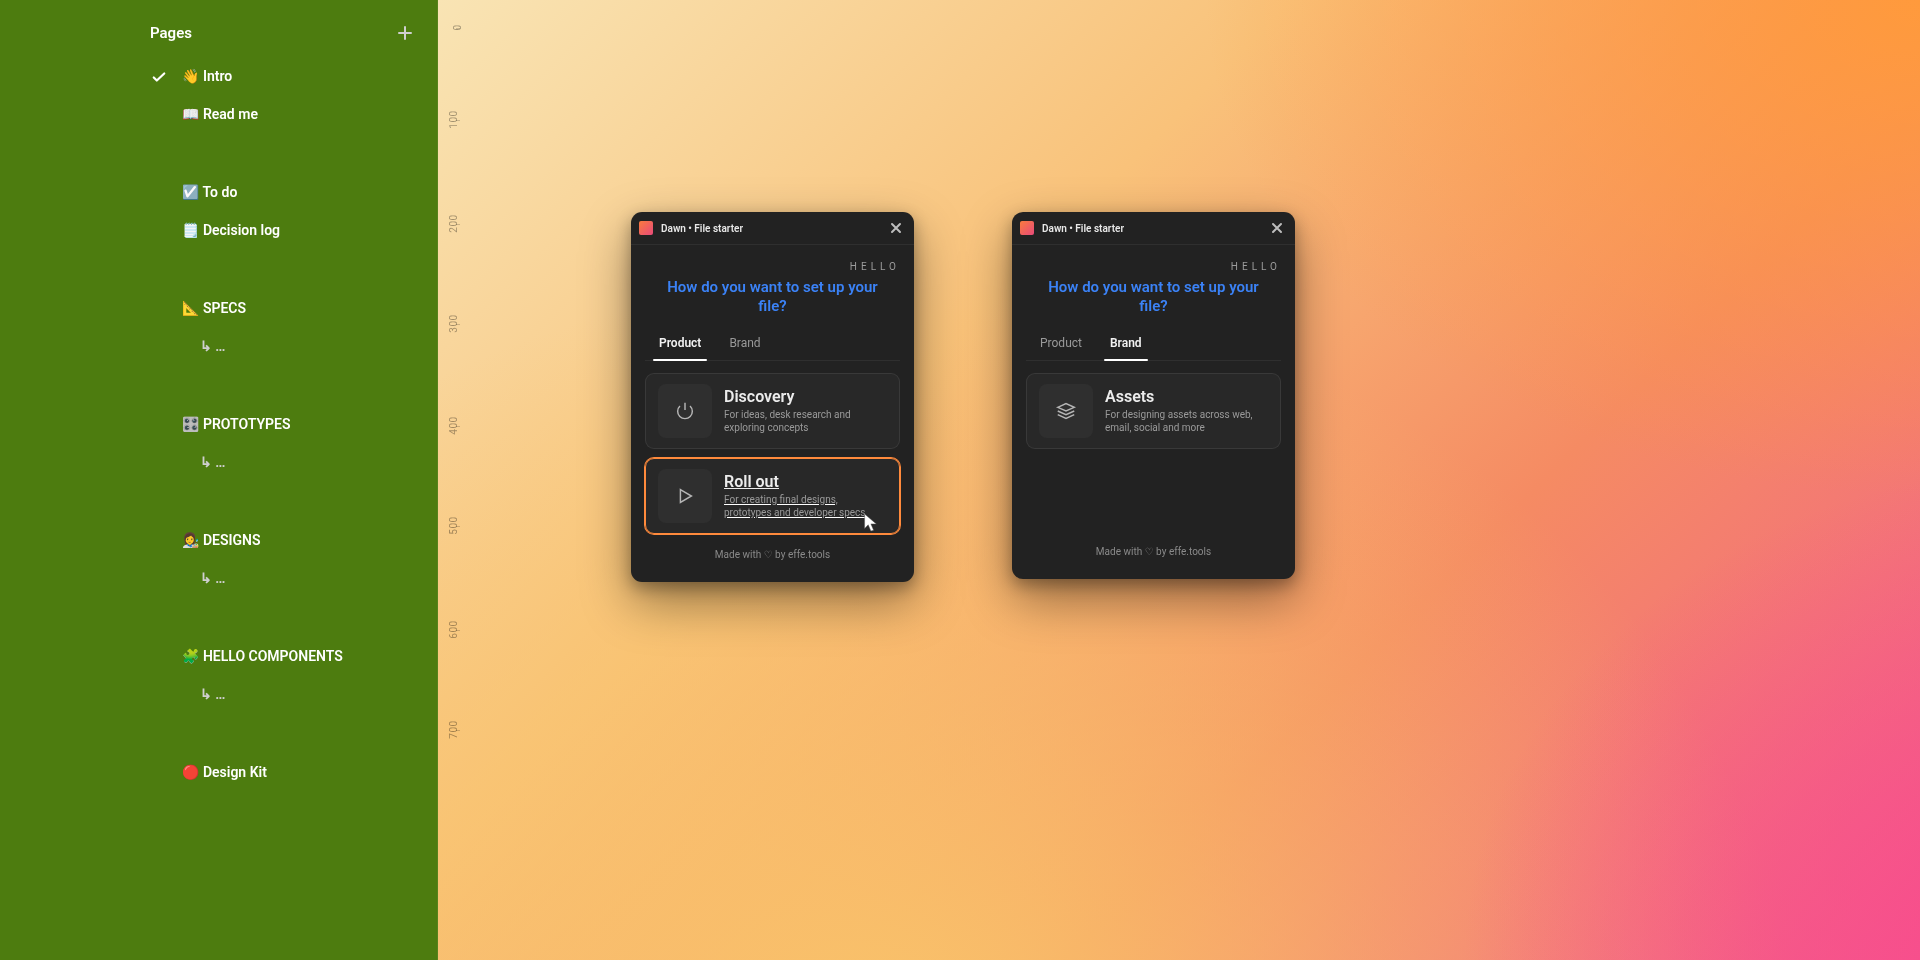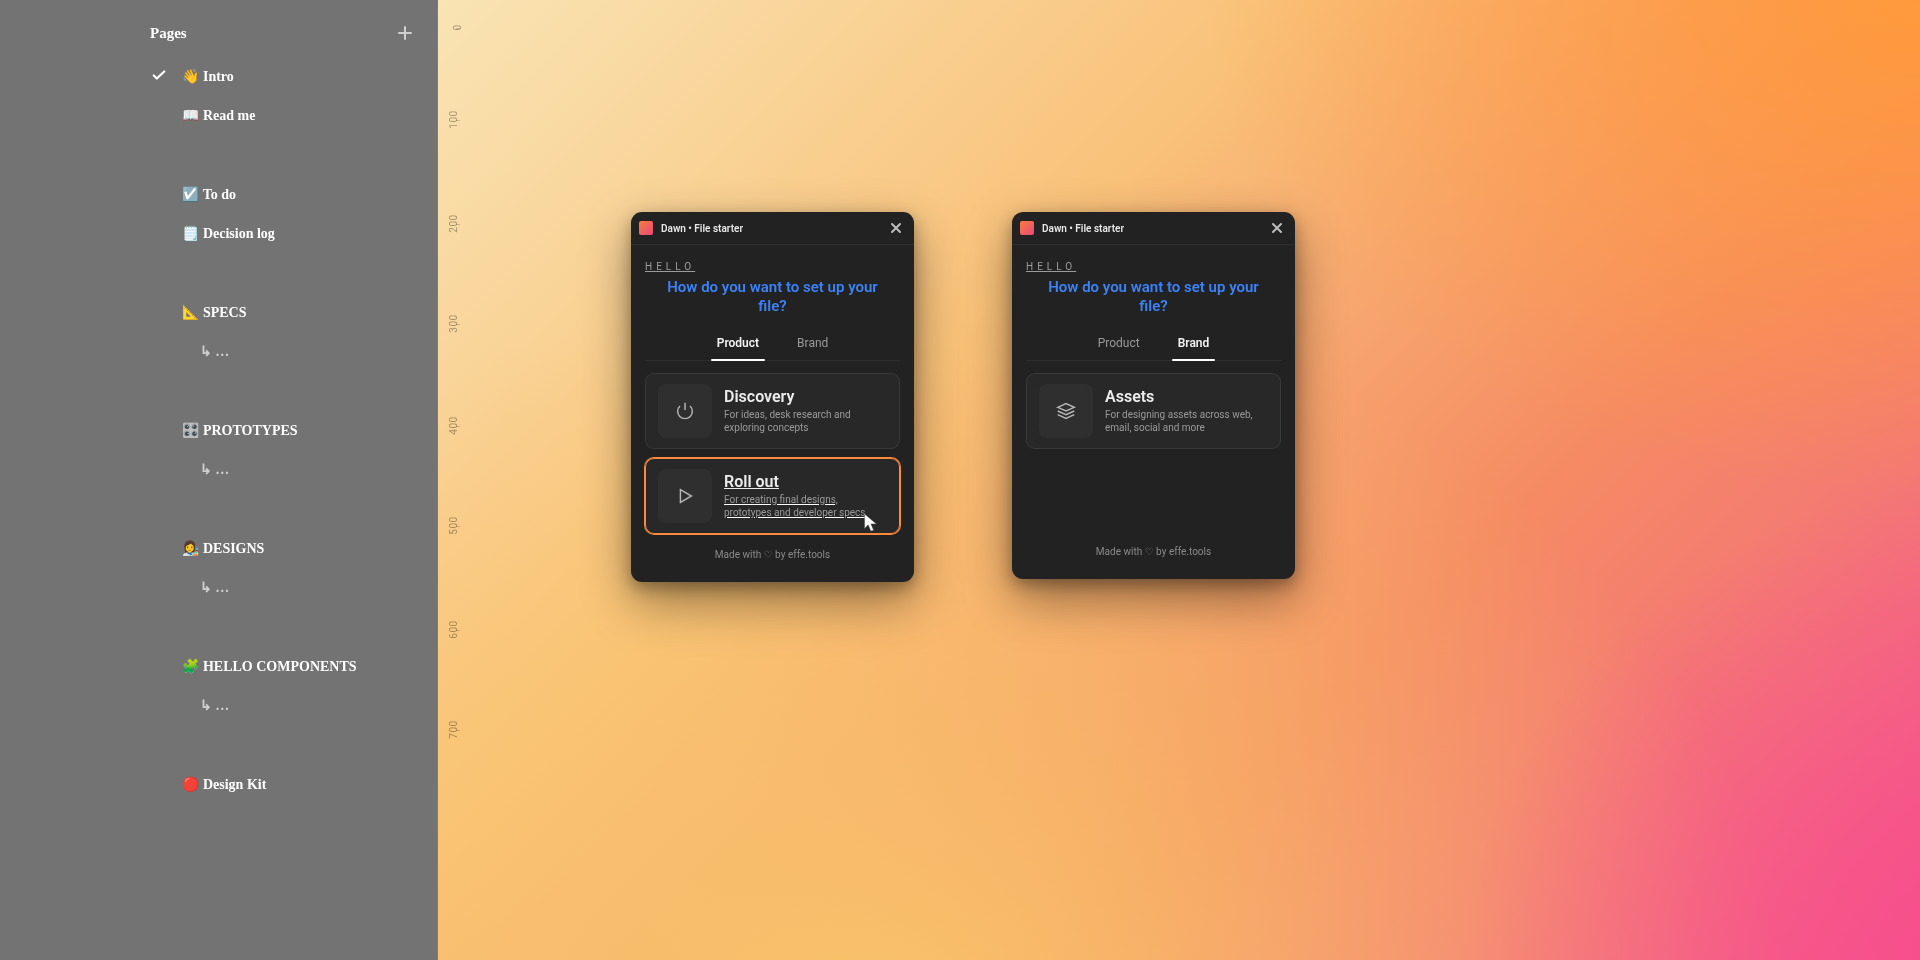--- a/index.html
+++ b/index.html
@@ -5,25 +5,24 @@
   * { box-sizing: border-box; margin: 0; padding: 0; }
   html, body { width: 1920px; height: 960px; overflow: hidden; font-family: -apple-system, BlinkMacSystemFont, "Segoe UI", Roboto, Helvetica, Arial, sans-serif; }
 
   .app { display: flex; width: 100%; height: 100%; }
 
   
   .sidebar {
     width: 438px;
     flex: 0 0 438px;
     height: 100%;
-    background: #737373;
+    background: #4d7c0f;
     display: flex;
     justify-content: flex-end;
     position: relative;
-    font-family: Liberation Serif, serif;
   }
   .sidebar-inner {
     width: 308px; 
     padding: 16px 18px 0 20px;
     display: flex;
     flex-direction: column;
     gap: 2px;
   }
   .sidebar-header {
     display: flex;
@@ -39,21 +38,21 @@
   .add-btn {
     width: 22px; height: 22px;
     display: flex; align-items: center; justify-content: center;
     color: #cfcfcf;
     cursor: pointer;
   }
   .add-btn svg { width: 16px; height: 16px; stroke: #cfcfcf; stroke-width: 2; }
 
   .page-item {
     display: flex;
-    align-items: flex-start;
+    align-items: flex-end;
     gap: 14px;
     padding: 10px 4px 10px 0;
     color: #ffffff;
     font-weight: 600;
     font-size: 14px;
     cursor: pointer;
   }
   .page-item .check-slot {
     width: 18px; flex: 0 0 18px; display: flex; align-items: center; justify-content: center;
   }
@@ -122,40 +121,39 @@
   }
   .modal-close {
     width: 16px; height: 16px; display:flex; align-items:center; justify-content:center;
     color:#bdbdbd; cursor:pointer;
   }
   .modal-close svg { width: 12px; height: 12px; stroke: #bdbdbd; stroke-width: 2; }
 
   .modal-body { padding: 16px 14px 8px 14px; display:flex; flex-direction:column; align-items:stretch; }
 
   .hello {
-    text-align: left;
+    text-align: right;
     font-size: 10px;
     letter-spacing: 4px;
     color: #9c9c9c;
     text-transform: uppercase;
     margin-bottom: 6px;
-    text-decoration: underline;
   }
   .question {
     text-align: center;
     font-size: 15px;
     font-weight: 600;
     color: #3b82f6;
     line-height: 1.25;
     padding: 0 20px;
     margin-bottom: 14px;
   }
 
   .tabs {
-    display: flex; justify-content: center; gap: 10px;
+    display: flex; justify-content: flex-start; gap: 0;
     border-bottom: 1px solid rgba(255,255,255,0.06);
     margin-bottom: 12px;
   }
   .tab {
     font-size: 12px; padding: 6px 14px 10px 14px; color:#9a9a9a; cursor:pointer; position:relative;
   }
   .tab.active { color:#f2f2f2; font-weight:600; }
   .tab.active::after {
     content:""; position:absolute; left:8px; right:8px; bottom:-1px; height:2px; background:#ffffff; border-radius:2px;
   }

